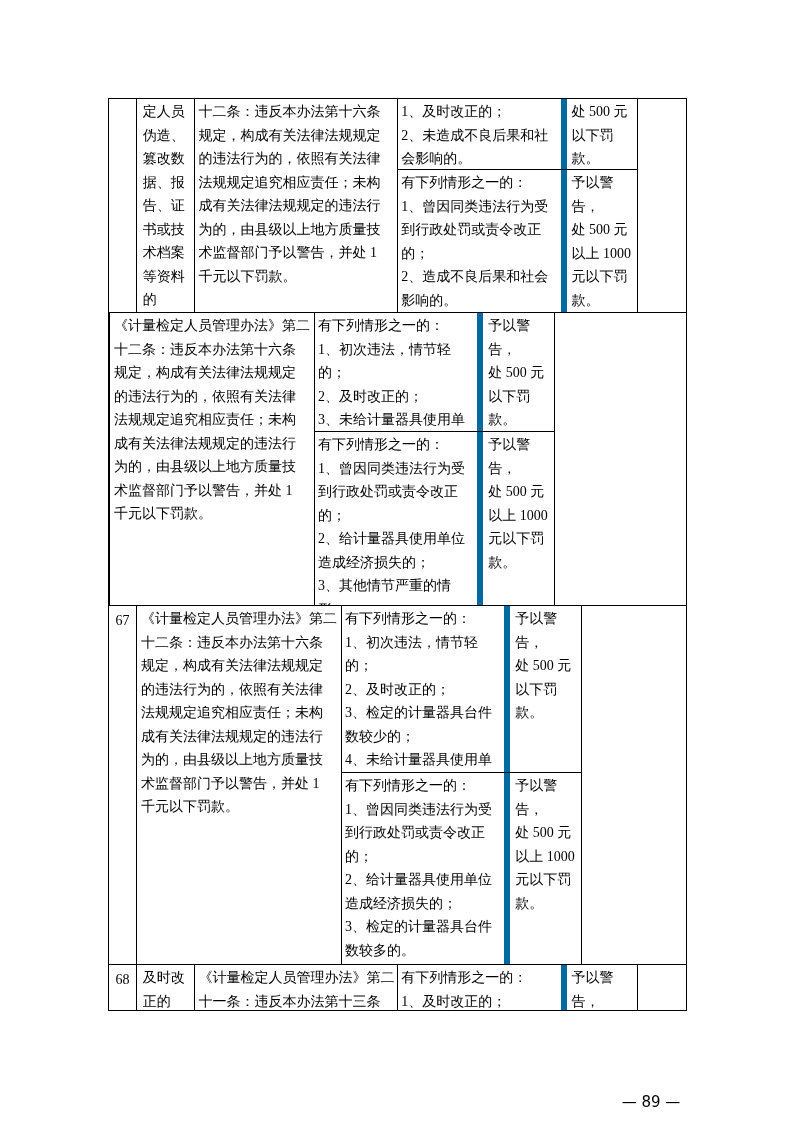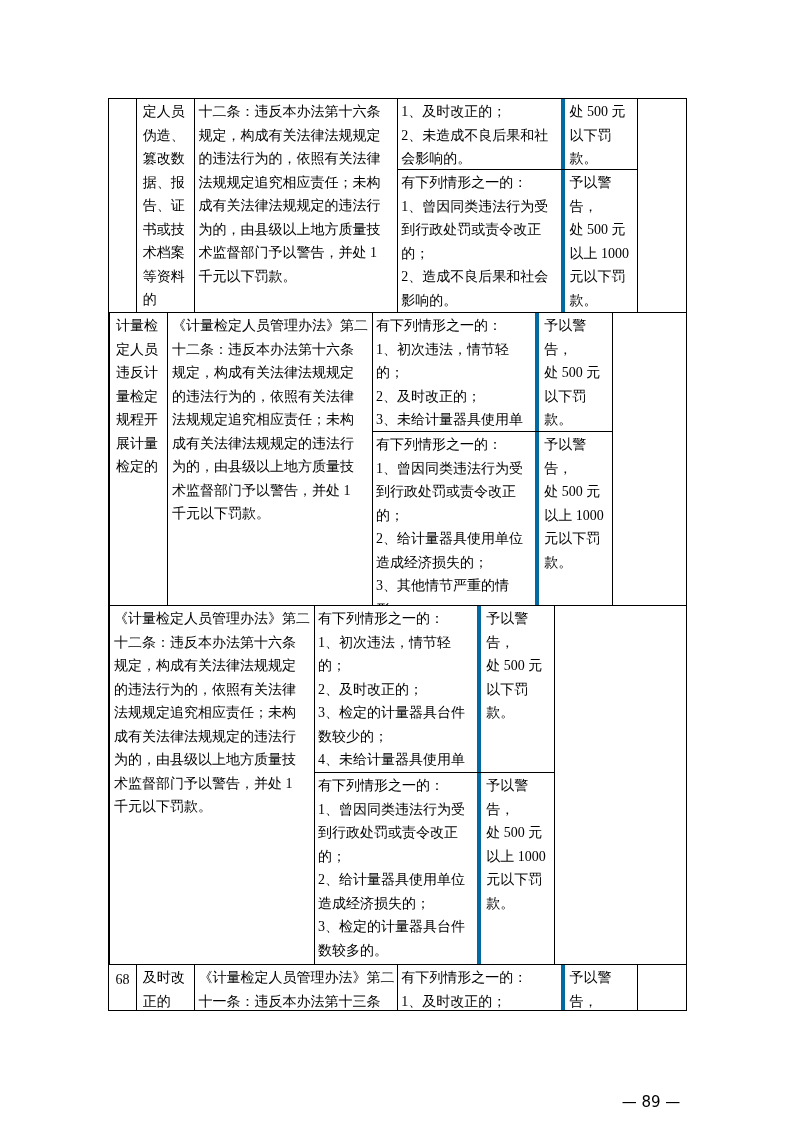--- a/index.html
+++ b/index.html
@@ -32,21 +32,21 @@
   .c1 { width:27px; text-align:center; padding:3px 0 0 0; }
   .c2 { width:58px;  border-left:1px solid #000; padding-left:6px; }
   .c3 { width:205px; border-left:1px solid #000; }
   .mid { width:240px; border-left:1px solid #000; display:flex; flex-direction:column; }
   .sub { display:flex; flex:1 1 auto; min-height:0; }
   .sub-first { flex:0 0 auto; border-bottom:1px solid #000; }
   .row-0 .sub-first { height:71px; }
   .row-1 .sub-first { height:119px; }
   .row-2 .sub-first { height:167px; }
   .c4 { width:163px; padding-left:3px; }
-  .c5 { width:77px; border-left:4px solid #0369a1; padding-left:5px; padding-right:0; }
+  .c5 { width:77px; border-left:6px solid #0369a1; padding-left:5px; padding-right:0; }
   .c6 { width:49px; border-left:1px solid #000; }
 
   .page-footer {
     position:absolute; left:603px; top:1092px; width:96px;
     text-align:center; font-size:15px; line-height:20px;
     font-family:"DejaVu Sans","Liberation Sans",sans-serif;
   }
 </style>
 </head>
 <body>
@@ -83,21 +83,20 @@
 处 500 元
 以上 1000
 元以下罚
 款。</div>
       </div>
     </div>
     <div class="cell c6"></div>
   </div>
 
   <div class="trow row-1">
-    <div class="cell c2">计量检定人员违反计量检定规程开展计量检定的</div>
     <div class="cell c3">《计量检定人员管理办法》第二
 十二条：违反本办法第十六条
 规定，构成有关法律法规规定
 的违法行为的，依照有关法律
 法规规定追究相应责任；未构
 成有关法律法规规定的违法行
 为的，由县级以上地方质量技
 术监督部门予以警告，并处 1
 千元以下罚款。</div>
     <div class="mid">
@@ -123,20 +122,21 @@
 处 500 元
 以上 1000
 元以下罚
 款。</div>
       </div>
     </div>
     <div class="cell c6"></div>
   </div>
 
   <div class="trow row-2">
+    <div class="cell c1">67</div>
     <div class="cell c3">《计量检定人员管理办法》第二
 十二条：违反本办法第十六条
 规定，构成有关法律法规规定
 的违法行为的，依照有关法律
 法规规定追究相应责任；未构
 成有关法律法规规定的违法行
 为的，由县级以上地方质量技
 术监督部门予以警告，并处 1
 千元以下罚款。</div>
     <div class="mid">

